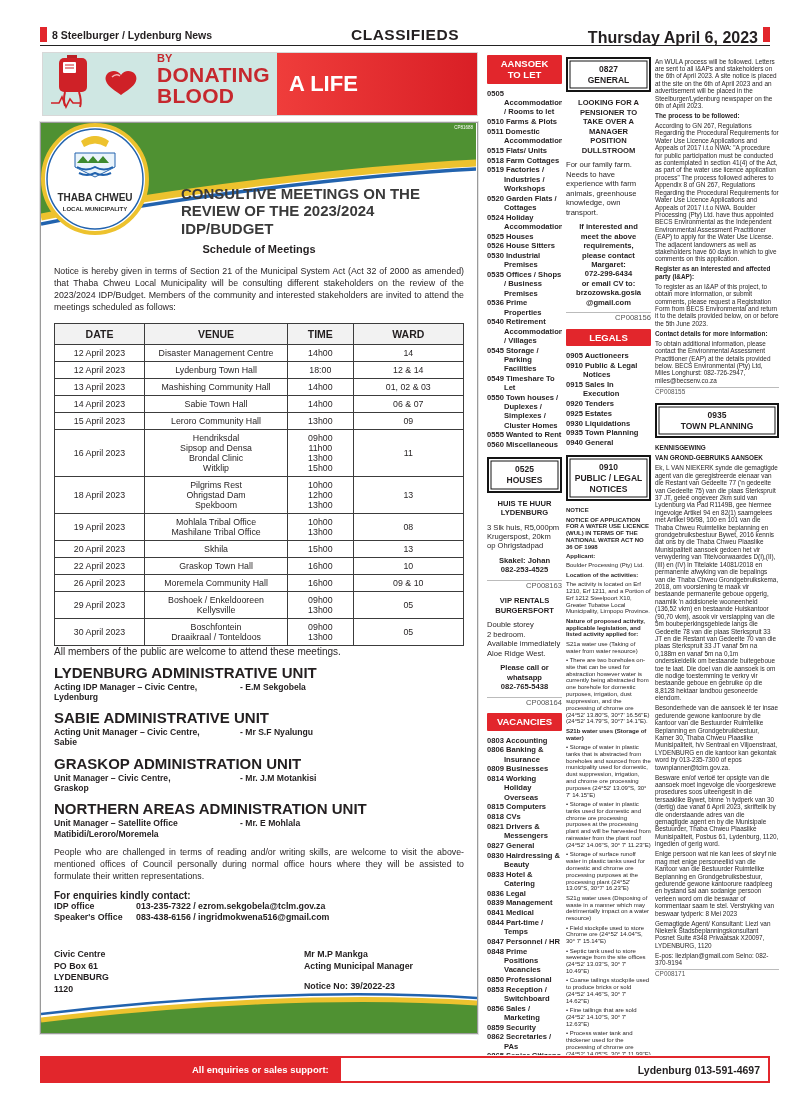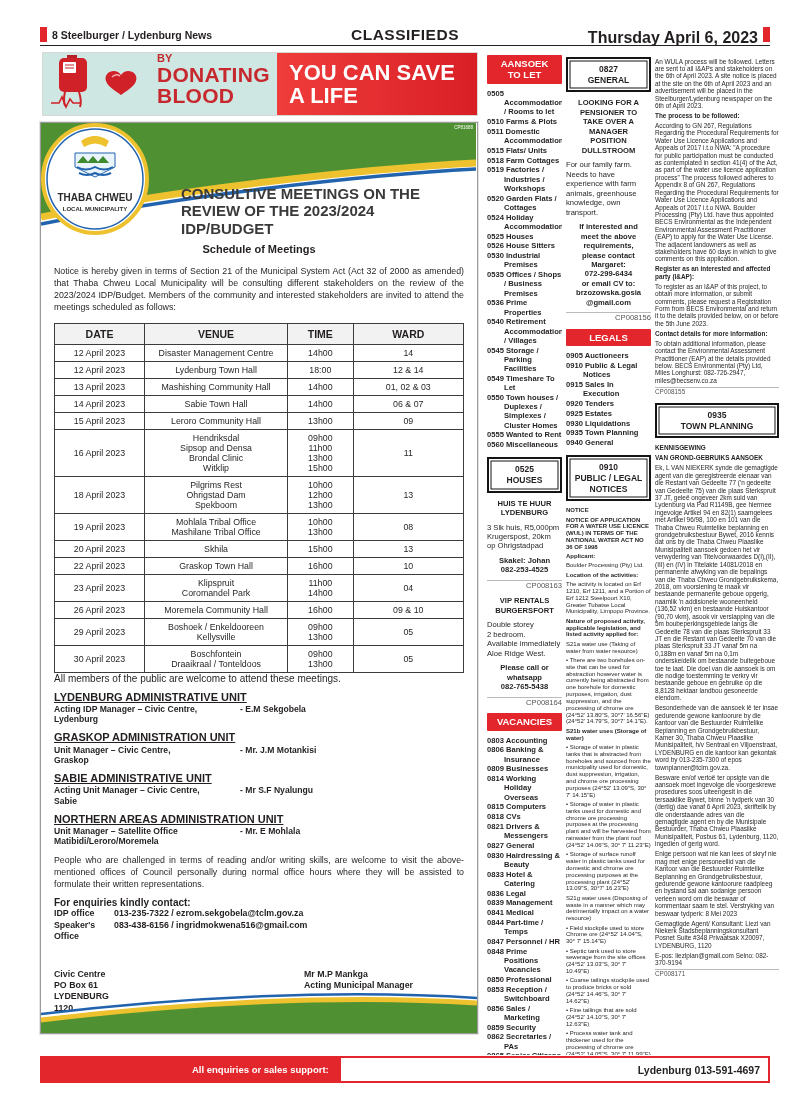--- a/index.html
+++ b/index.html
@@ -37,28 +37,28 @@
   .n-body{padding:0 13px;}
   .n-intro{font-size:8.8px;line-height:1.38;margin-top:10px;text-align:justify;}
   table.sched{width:100%;border-collapse:collapse;margin-top:9px;}
   table.sched th,table.sched td{border:1.2px solid #3c3c3c;text-align:center;vertical-align:middle;
       font-size:8.8px;padding:3px 8px;}
   table.sched th{font-size:10.5px;font-weight:bold;background:#f2f2f2;padding:4px 2px;}
   .w-date{width:22%;} .w-venue{width:35%;} .w-time{width:16%;} .w-ward{width:27%;}
   .pre{white-space:pre-line;}
   .n-welcome{font-size:10px;}
   .unit{margin-top:7px;line-height:1.2;}
-  .u-title{font-size:11px;font-weight:bold;text-decoration:underline;}
+  .u-title{font-size:15px;font-weight:bold;}
   .u-row{display:flex;font-size:8.6px;font-weight:bold;}
   .u-left{width:186px;} .u-name{}
   .u-loc{font-size:8.6px;font-weight:bold;}
   .n-assist{font-size:8.8px;line-height:1.35;margin-top:8px;text-align:justify;}
   .enq-title{font-size:10px;font-weight:bold;margin-top:7px;}
   .enq-row{display:flex;font-size:8.8px;font-weight:bold;line-height:1.3;}
-  .enq-label{width:60px;}
+  .enq-label{width:82px;}
   .n-foot{display:flex;margin-top:26px;font-size:8.8px;font-weight:bold;line-height:1.3;}
   .n-addr{width:250px;white-space:pre-line;}
   .n-sign{white-space:pre-line;}
   .n-noticeno{font-size:8.8px;font-weight:bold;margin-top:9px;}
   .n-band-bottom{position:absolute;left:0;bottom:0;width:100%;height:42px;}
   
   .col{position:absolute;top:55px;overflow:hidden;}
   .colA{left:487px;width:75px;height:1000px;}
   .colB{left:566px;width:85px;height:1000px;}
   .colC{left:655px;width:124px;height:1000px;}
@@ -108,21 +108,20 @@
         <path d="M72,22 c-5,-8 -18,-3 -15,6 c2,6 10,10 15,14 c5,-4 13,-8 15,-14 c3,-9 -10,-14 -15,-6 z" fill="#cf2127"></path>
         <path d="M63,24 q4,-4 8,-1" stroke="#f3b6b8" stroke-width="1.5" fill="none"></path>
       </svg>
       <div class="banner-text">
         <div class="bt1">BY</div>
         <div class="bt2">DONATING</div>
         <div class="bt3">BLOOD</div>
       </div>
     </div>
     <div class="banner-right">
-      <div class="br1">YOU CAN SAVE</div>
       <div class="br2">A LIFE</div>
     </div>
   </div>
 
   <section class="notice">
     <div class="n-head">
       <svg width="435" height="112" viewBox="0 0 435 112">
         <path d="M0,0 H435 V40 C320,46 140,66 0,94 Z" fill="var(--green)"></path>
         <path d="M0,94 C140,66 320,46 435,40" stroke="var(--yellow)" stroke-width="7" fill="none"></path>
         <path d="M0,101 C140,73 320,52 435,46" stroke="var(--blue)" stroke-width="3.5" fill="none"></path>
@@ -233,28 +232,20 @@
               <td>13</td>
             </tr>
 
             <tr>
               <td>22 April 2023</td>
               <td class="pre">Graskop Town Hall</td>
               <td class="pre">16h00</td>
               <td>10</td>
             </tr>
 
-            <tr>
-              <td>23 April 2023</td>
-              <td class="pre">Klipspruit
-Coromandel Park</td>
-              <td class="pre">11h00
-14h00</td>
-              <td>04</td>
-            </tr>
 
             <tr>
               <td>26 April 2023</td>
               <td class="pre">Moremela Community Hall</td>
               <td class="pre">16h00</td>
               <td>09 &amp; 10</td>
             </tr>
 
             <tr>
               <td>29 April 2023</td>
@@ -283,35 +274,35 @@
           <div class="unit">
             <div class="u-title">LYDENBURG ADMINISTRATIVE UNIT</div>
             <div class="u-row">
               <span class="u-left">Acting IDP Manager – Civic Centre,</span>
               <span class="u-name">- E.M Sekgobela</span>
             </div>
             <div class="u-loc">Lydenburg</div>
           </div>
 
           <div class="unit">
+            <div class="u-title">SABIE ADMINISTRATIVE UNIT</div>
+            <div class="u-row">
+              <span class="u-left">Acting Unit Manager – Civic Centre,</span>
+              <span class="u-name">- Mr S.F Nyalungu</span>
+            </div>
+            <div class="u-loc">Sabie</div>
+          </div>
+
+          <div class="unit">
             <div class="u-title">GRASKOP ADMINISTRATION UNIT</div>
             <div class="u-row">
               <span class="u-left">Unit Manager – Civic Centre,</span>
               <span class="u-name">- Mr. J.M Motankisi</span>
             </div>
             <div class="u-loc">Graskop</div>
-          </div>
-
-          <div class="unit">
-            <div class="u-title">SABIE ADMINISTRATIVE UNIT</div>
-            <div class="u-row">
-              <span class="u-left">Acting Unit Manager – Civic Centre,</span>
-              <span class="u-name">- Mr S.F Nyalungu</span>
-            </div>
-            <div class="u-loc">Sabie</div>
           </div>
 
           <div class="unit">
             <div class="u-title">NORTHERN AREAS ADMINISTRATION UNIT</div>
             <div class="u-row">
               <span class="u-left">Unit Manager – Satellite Office</span>
               <span class="u-name">- Mr. E Mohlala</span>
             </div>
             <div class="u-loc">Matibidi/Leroro/Moremela</div>
           </div>

